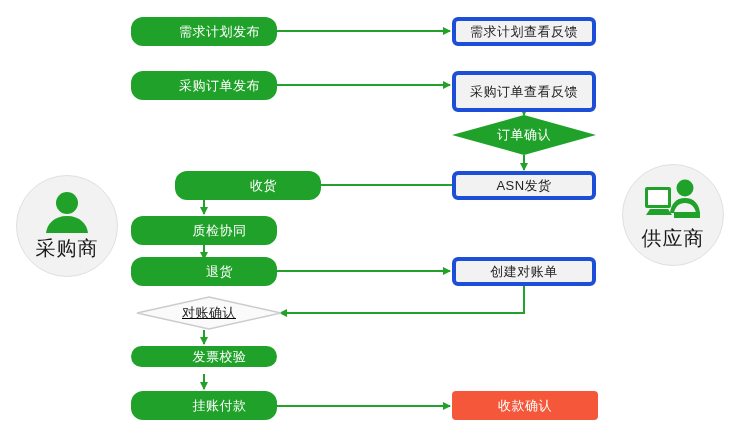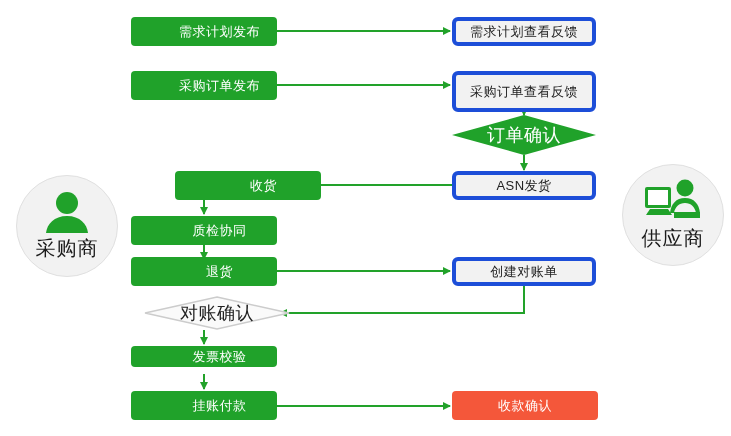--- a/index.html
+++ b/index.html
@@ -35,41 +35,41 @@
     justify-content: center;
     font-size: 13px;
     line-height: 1;
     letter-spacing: 0.5px;
     white-space: nowrap;
     z-index: 3;
   }
   .node-green {
     background: #20a22a;
     color: #ffffff;
-    border-radius: 4px;
+    border-radius: 12px;
     padding-left: 31px;
   }
   .node-gray {
     background: #f2f2f2;
     color: #222222;
     border: 4px solid #1d4ed8;
     border-radius: 6px;
   }
   .node-orange {
     background: #f4573a;
     color: #ffffff;
     border-radius: 4px;
   }
   
   .diamond {
     position: absolute;
     display: flex;
     align-items: center;
     justify-content: center;
-    font-size: 18px;
+    font-size: 13px;
     white-space: nowrap;
     z-index: 3;
   }
   .diamond .dshape {
     position: absolute;
     left: 0;
     top: 0;
     width: 100%;
     height: 100%;
   }
@@ -215,21 +215,21 @@
   </div>
 
   <div class="node node-green" style="left:131px; top:257px; width:146px; height:29px;">
     <span>退货</span>
   </div>
 
   <div class="node node-gray" style="left:452px; top:257px; width:144px; height:29px;">
     <span>创建对账单</span>
   </div>
 
-  <div class="diamond diamond-white" style="left:144px; top:296px; width:146px; height:34px;">
+  <div class="diamond diamond-white" style="left:136px; top:296px; width:146px; height:34px;text-decoration:underline;">
     <svg class="dshape" viewBox="0 0 146 34" preserveAspectRatio="none">
       <polygon points="73,1 145,17 73,33 1,17" fill="#fafafa" stroke="#cccccc" stroke-width="1.4"></polygon>
     </svg>
     <span class="dlabel">对账确认</span>
   </div>
 
   <div class="node node-green" style="left:131px; top:346px; width:146px; height:21px;">
     <span>发票校验</span>
   </div>
 

